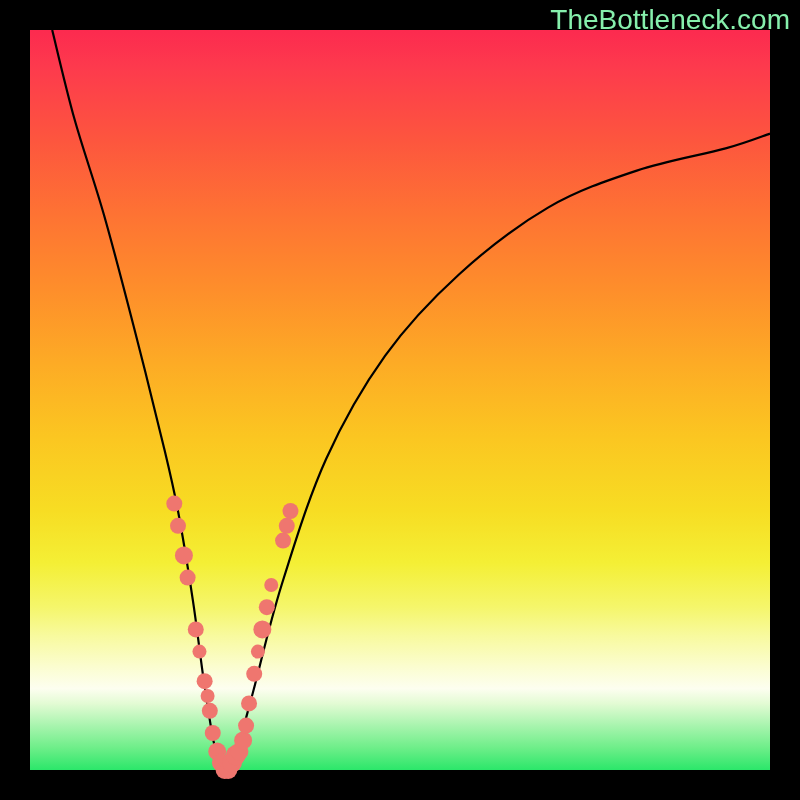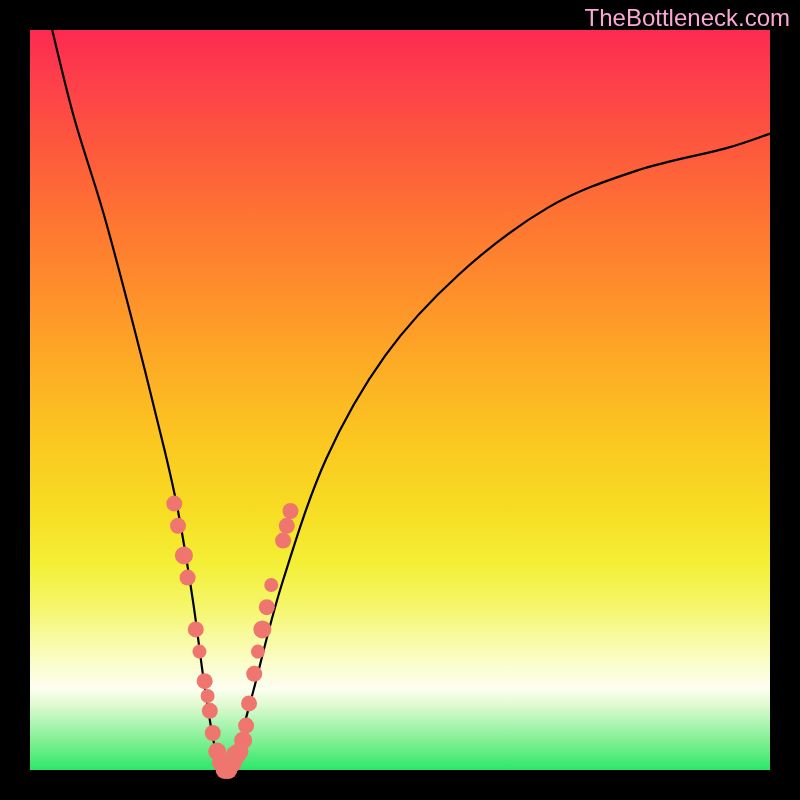--- a/index.html
+++ b/index.html
@@ -11,23 +11,23 @@
       width: 800px;
       height: 800px;
       background: #000;
       position: relative;
       overflow: hidden;
     }
     .watermark {
       position: absolute;
       top: 4px;
       right: 10px;
-      color: #f9a8d4;
+      color: #86efac;
       font-family: Arial, sans-serif;
-      font-size: 24px;
+      font-size: 28px;
       font-weight: 500;
       z-index: 10;
     }
     .plot-area {
       position: absolute;
       left: 30px;
       top: 30px;
       width: 740px;
       height: 740px;
       background: linear-gradient(to bottom,

